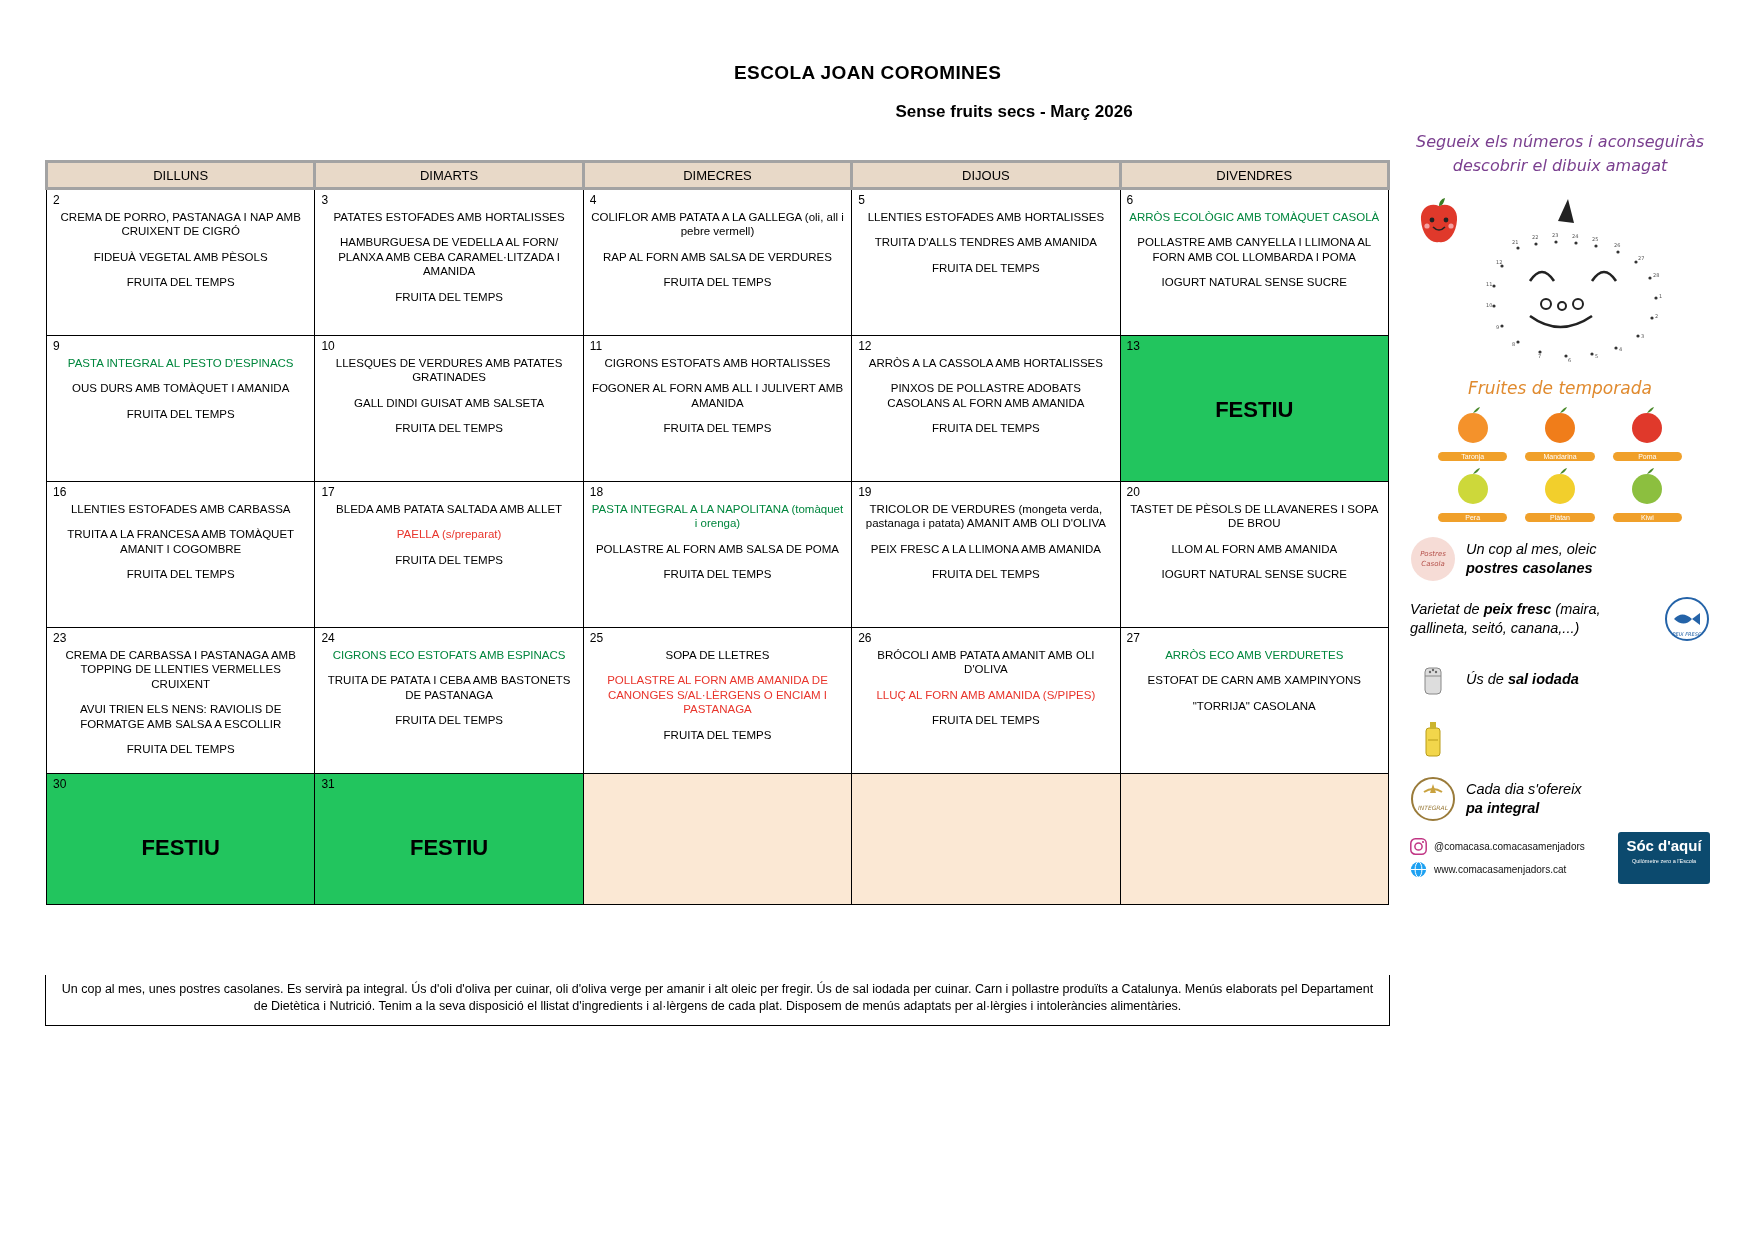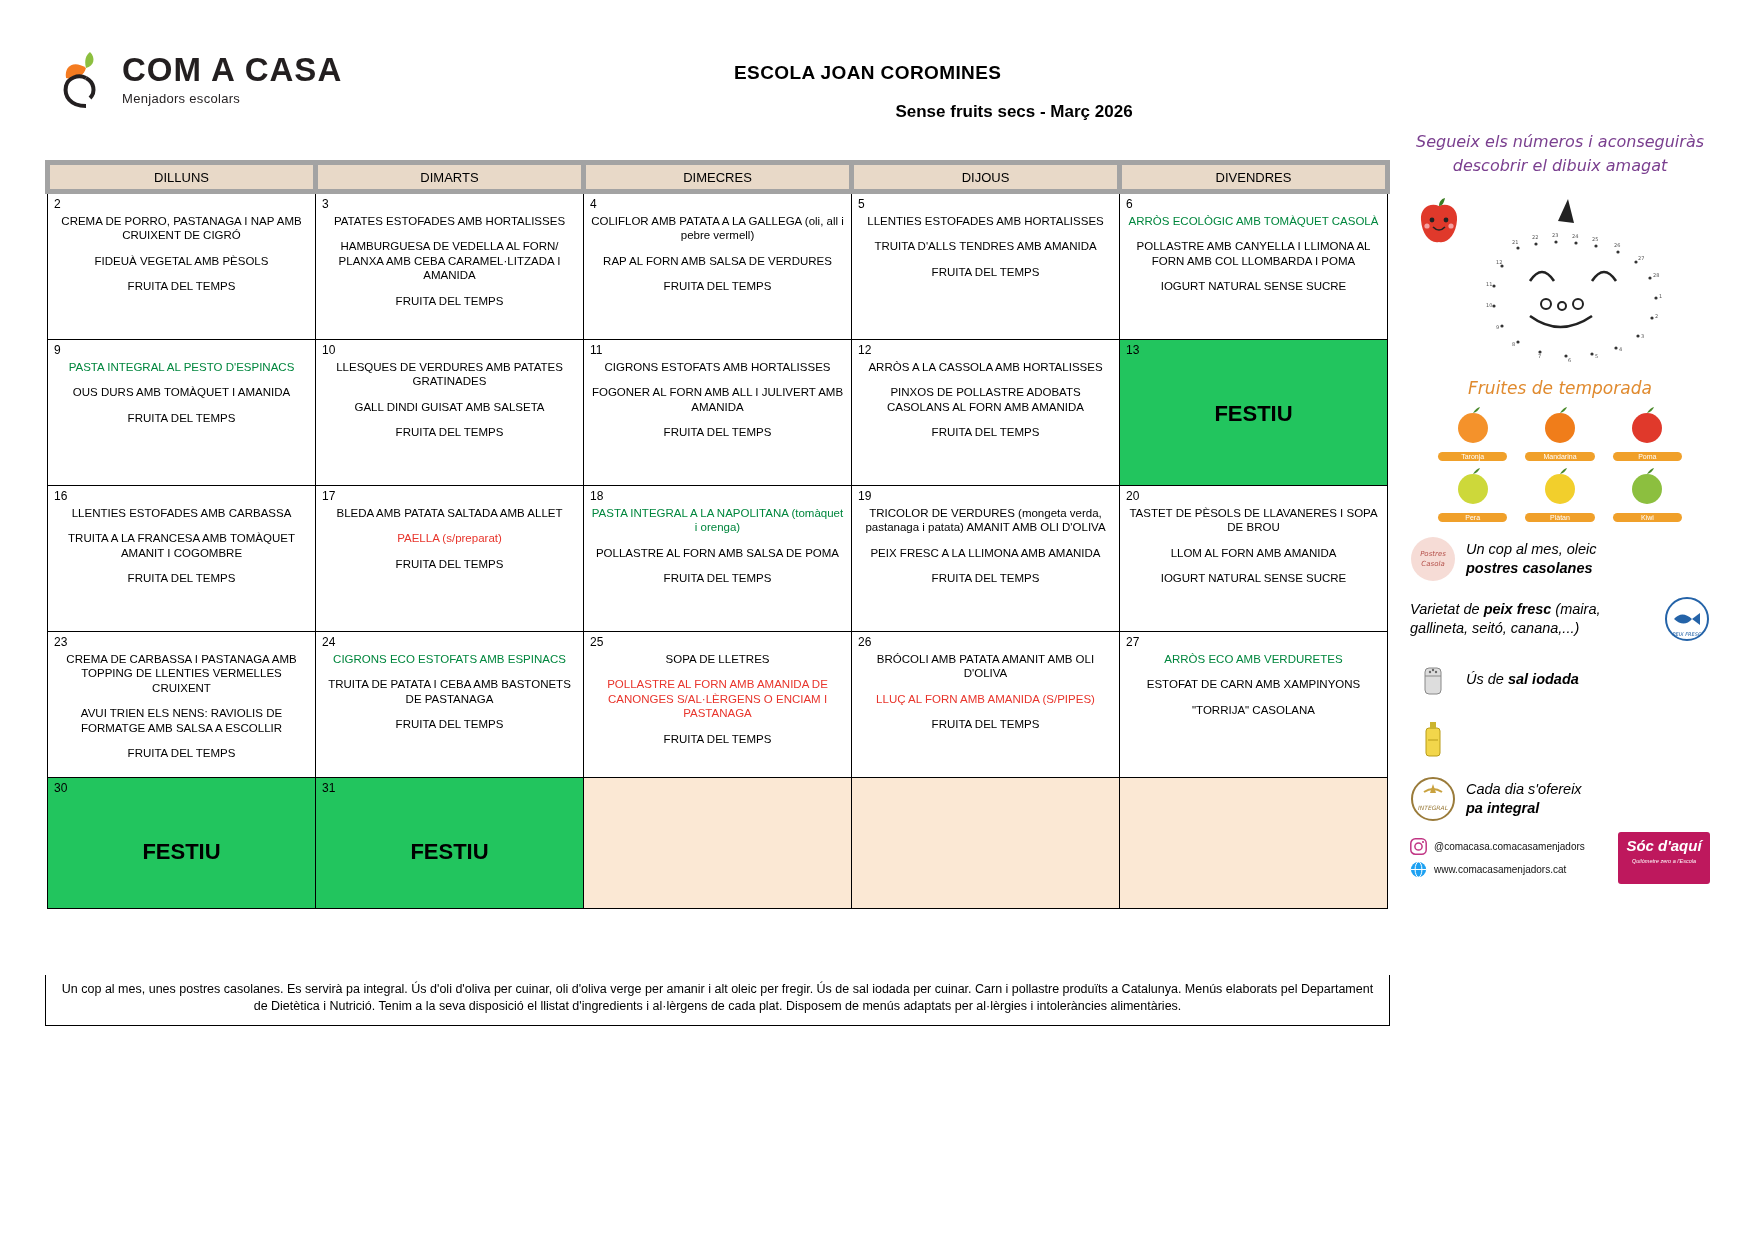--- a/index.html
+++ b/index.html
@@ -82,21 +82,21 @@
   
   .calendar {
     position: absolute;
     left: 45px;
     top: 160px;
     width: 1345px;
     border-collapse: collapse;
     table-layout: fixed;
   }
   .calendar th {
-    border: 5px solid #a3a3a3;
+    border: 3px solid #a3a3a3;
     background: #e8d9c8;
     font-size: 13px;
     font-weight: normal;
     height: 20px;
     padding: 2px 0;
   }
   .calendar td {
     border: 1px solid #000;
     vertical-align: top;
     padding: 0;
@@ -248,58 +248,43 @@
     height: 17px;
     border-radius: 4px;
     flex: 0 0 17px;
   }
   .logo-sosaqui {
     position: absolute;
     right: 0;
     bottom: -6px;
     width: 92px;
     height: 52px;
-    background: #be185d;
+    background: #0c4a6e;
     border-radius: 3px;
     color: #fff;
     font-size: 15px;
     font-weight: bold;
     text-align: center;
     line-height: 1.05;
     padding-top: 6px;
     box-sizing: border-box;
-    font-style: italic;
   }
   .logo-sosaqui small {
     display: block;
     font-size: 5.5px;
     font-weight: normal;
     margin-top: 5px;
   }
 </style>
 </head>
 <body>
 
 <div class="page">
 
   <div class="header">
-    <div class="logo">
-      <div class="logo-mark">
-        <svg width="52" height="62" viewBox="0 0 52 62">
-          <path d="M30 4 C36 10, 34 18, 26 20 C24 12, 26 7, 30 4 Z" fill="#8cbf3f"></path>
-          <path d="M26 20 C14 12, 4 18, 6 30 C16 32, 24 28, 26 20 Z" fill="#f47b20"></path>
-          <path d="M26 58 C10 58, 4 48, 6 38 C8 30, 18 26, 26 30" fill="none" stroke="#231f20" stroke-width="4"></path>
-          <path d="M26 30 C34 34, 36 44, 30 50" fill="none" stroke="#231f20" stroke-width="4"></path>
-        </svg>
-      </div>
-      <div class="logo-text-wrap">
-        <div class="logo-title">COM A CASA</div>
-        <div class="logo-sub">Menjadors escolars</div>
-      </div>
-    </div>
     <div class="school-title">ESCOLA JOAN COROMINES</div>
     <div class="school-sub">Sense fruits secs - Març 2026</div>
   </div>
 
   <table class="calendar">
     <thead>
       <tr>
         <th>DILLUNS</th>
         <th>DIMARTS</th>
         <th>DIMECRES</th>

